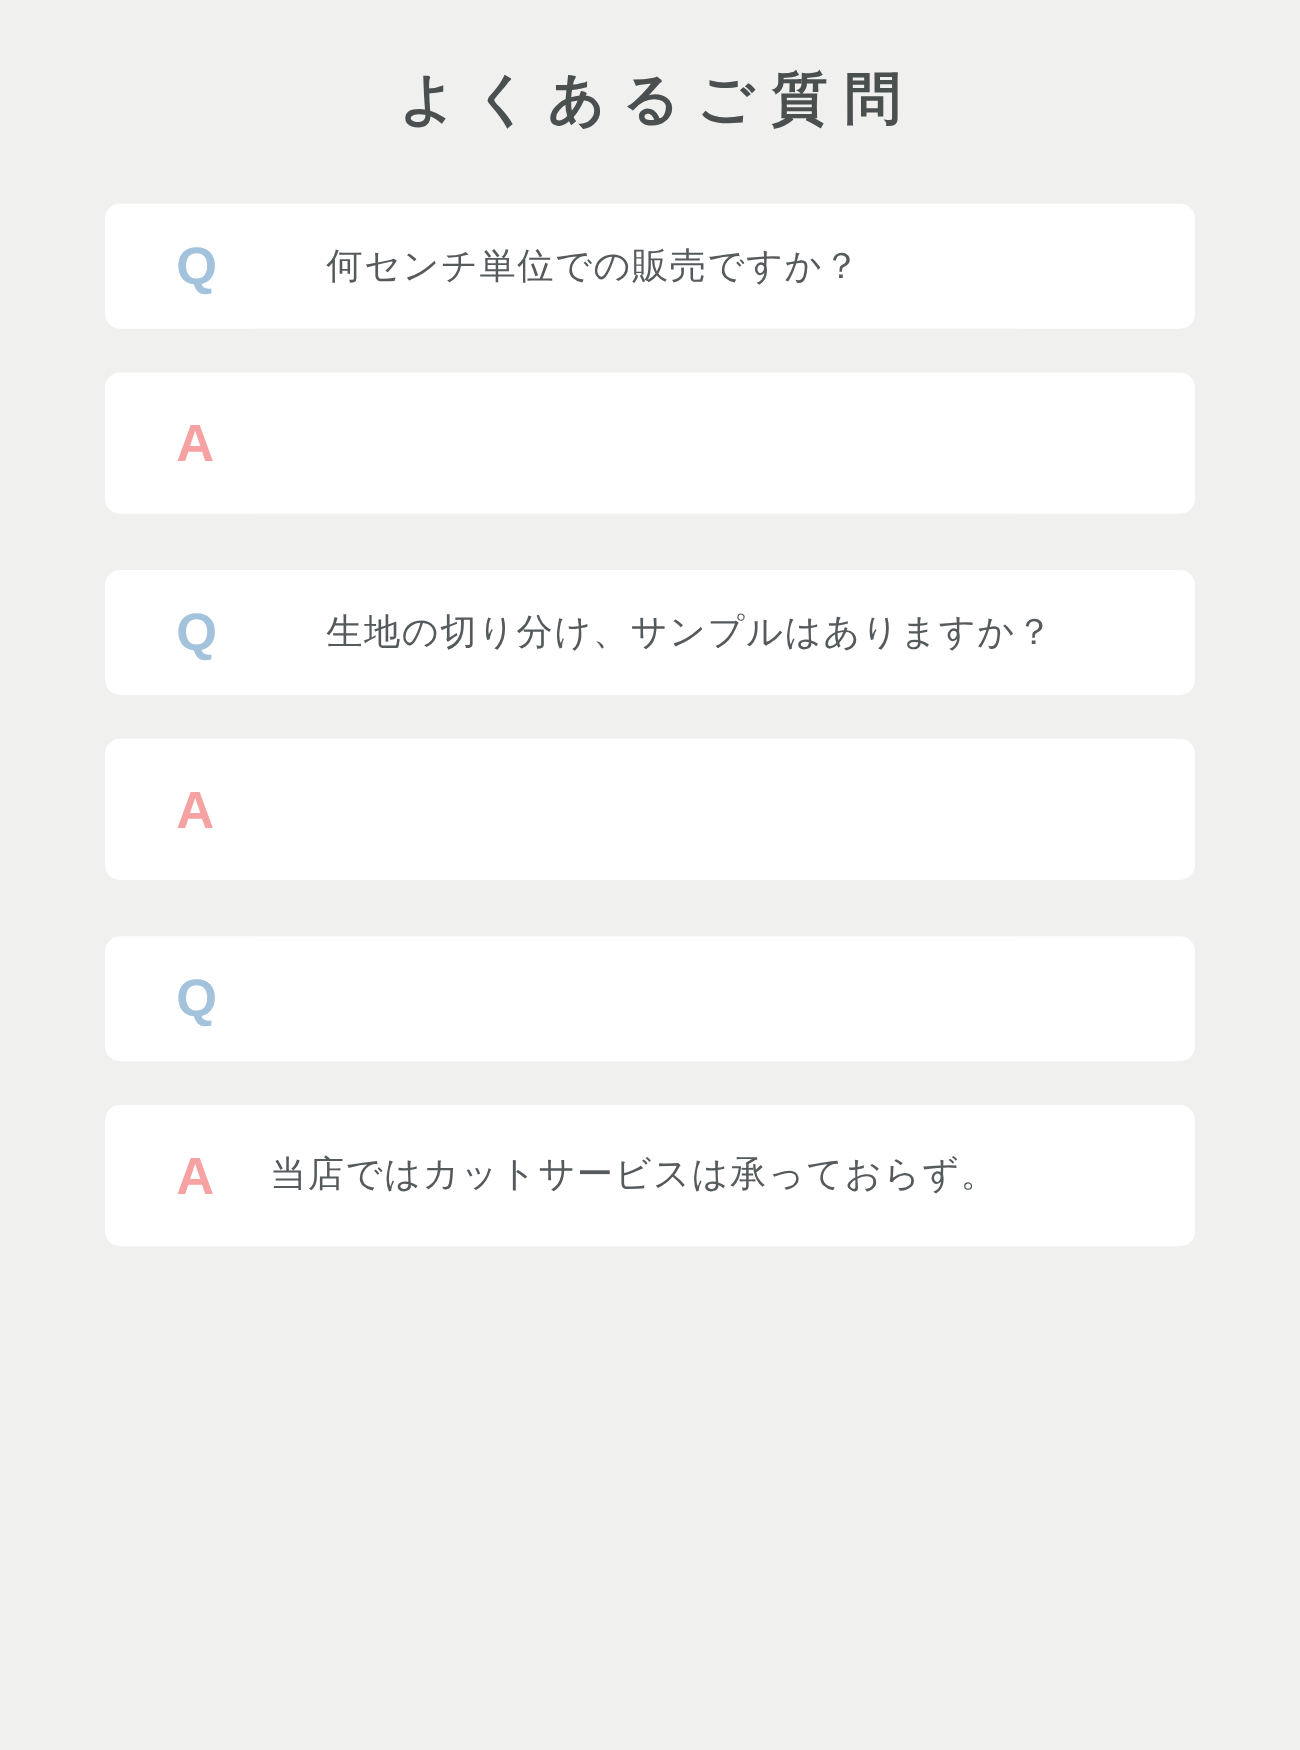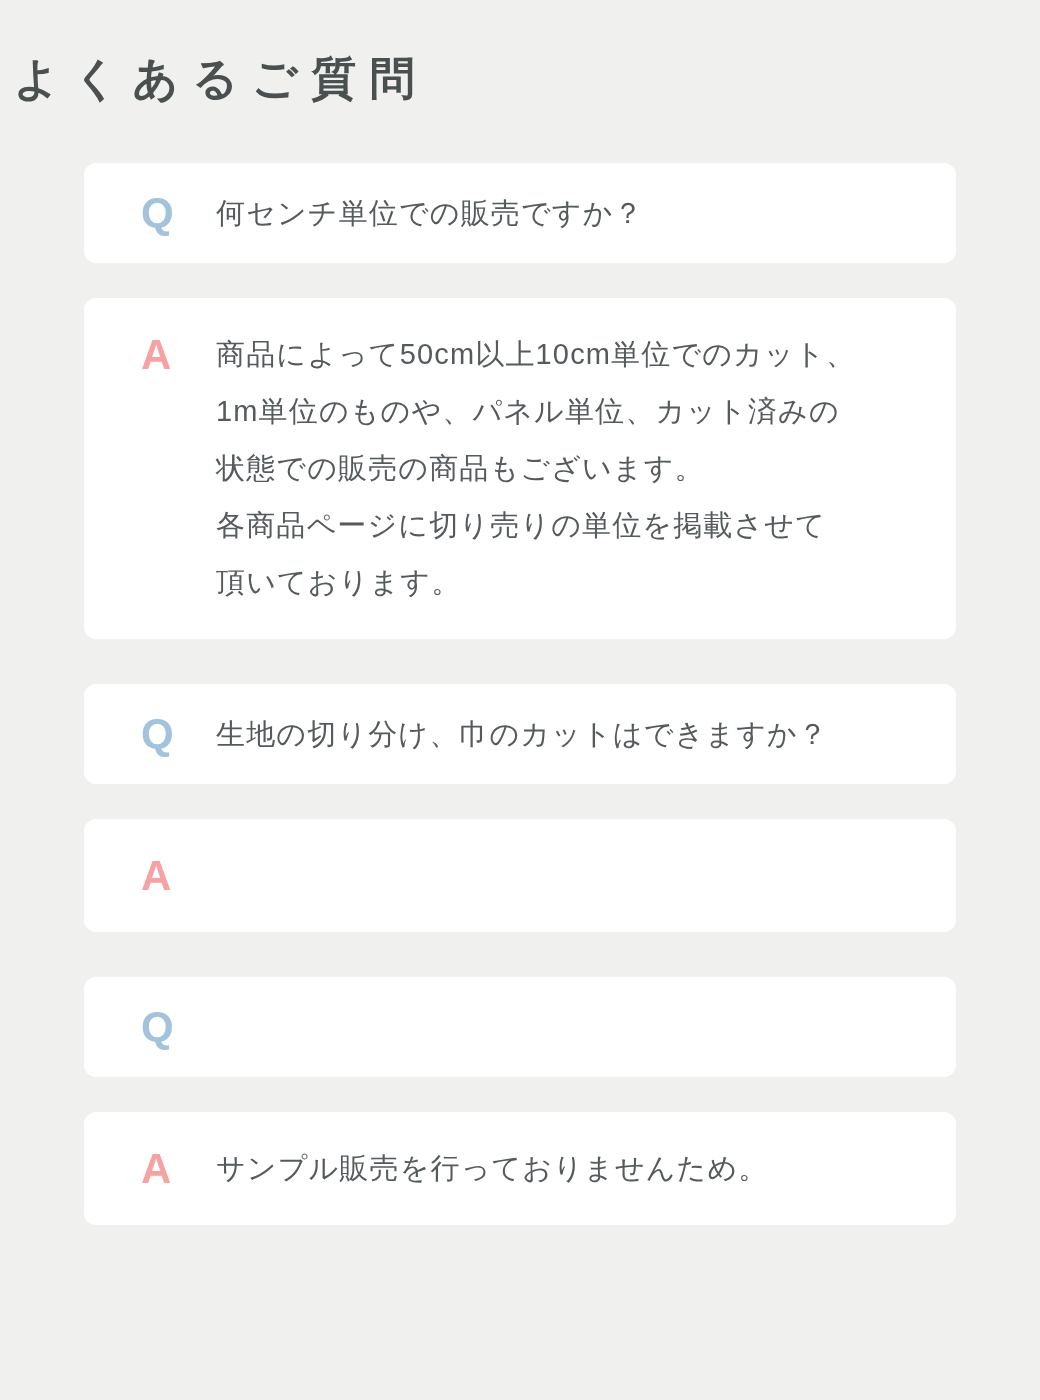--- a/index.html
+++ b/index.html
@@ -5,21 +5,21 @@
   * { margin: 0; padding: 0; box-sizing: border-box; }
   html, body { width: 1040px; height: 1400px; }
   body {
     background: var(--bg, #f0f0ee);
     font-family: "Liberation Sans", sans-serif;
     color: var(--text, #555a5c);
     overflow: hidden;
   }
   .title {
     padding-top: 50px;
-    text-align: left;
+    text-align: center;
     font-size: 45px;
     font-weight: bold;
     letter-spacing: 0.30em;
     text-indent: 0.30em;
     color: var(--title, #4a4f50);
     line-height: 58px;
   }
   .faq-list {
     width: 872px;
     margin: 55px auto 0;
@@ -48,20 +48,21 @@
     font-size: 42px;
     font-weight: bold;
   }
   .q-letter { color: var(--q, #a3c2dc); line-height: 40px; }
   .a-letter { color: var(--a, #f7a2a2); line-height: 57px; }
   .q-text {
     font-size: 29px;
     line-height: 36px;
     letter-spacing: 0.04em;
     font-weight: 500;
+    margin-left: 45px;
   }
   .a-text p {
     font-size: 29px;
     line-height: 57px;
     letter-spacing: 0.04em;
     font-weight: 500;
   }
 </style>
 </head>
 <body>
@@ -71,48 +72,41 @@
 
   <main class="faq-list">
 
     <section>
       <div class="card q-card">
         <span class="letter q-letter">Q</span>
         <p class="q-text">何センチ単位での販売ですか？</p>
       </div>
       <div class="card a-card">
         <span class="letter a-letter">A</span>
-        <div class="a-text">
-          <p>商品によって50cm以上10cm単位でのカット、</p>
-          <p>1m単位のものや、パネル単位、カット済みの</p>
-          <p>状態での販売の商品もございます。</p>
-          <p>各商品ページに切り売りの単位を掲載させて</p>
-          <p>頂いております。</p>
-        </div>
       </div>
     </section>
 
     <section>
       <div class="card q-card">
         <span class="letter q-letter">Q</span>
-        <p class="q-text">生地の切り分け、巾のカットはできますか？</p>
+        <p class="q-text">生地の切り分け、サンプルはありますか？</p>
       </div>
       <div class="card a-card">
         <span class="letter a-letter">A</span>
         <div class="a-text">
         </div>
       </div>
     </section>
 
     <section>
       <div class="card q-card">
         <span class="letter q-letter">Q</span>
       </div>
       <div class="card a-card">
         <span class="letter a-letter">A</span>
         <div class="a-text">
-          <p>サンプル販売を行っておりませんため。</p>
+          <p>当店ではカットサービスは承っておらず。</p>
         </div>
       </div>
     </section>
 
   </main>
 </div>
 
 </body></html>

